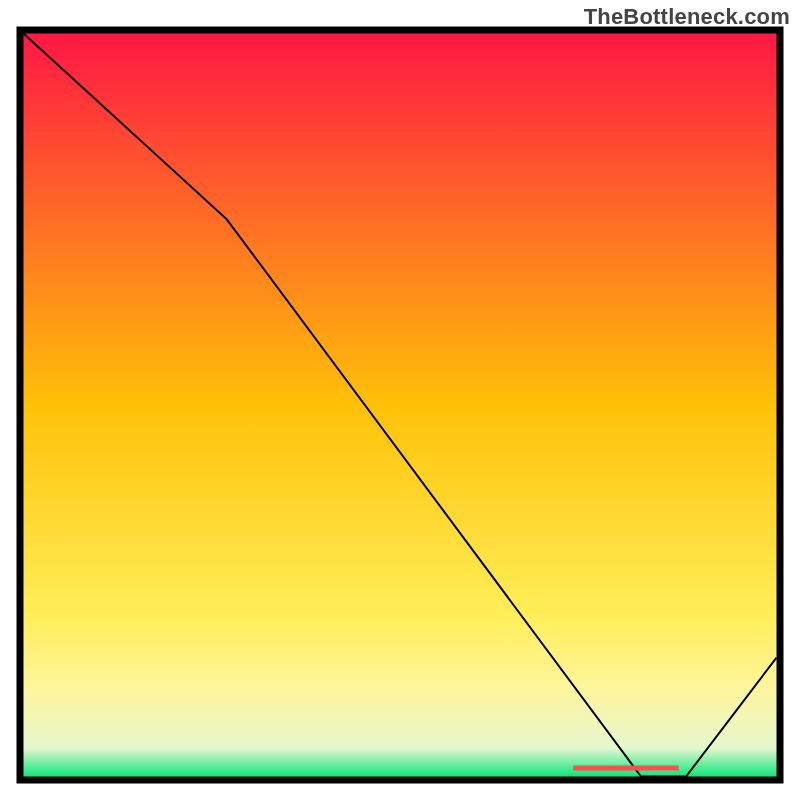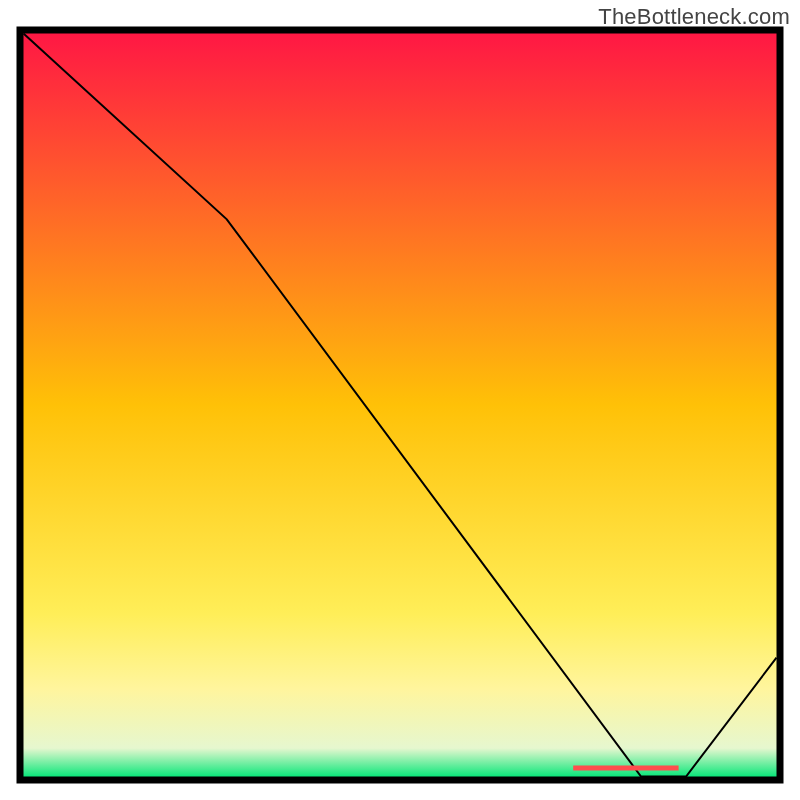--- a/index.html
+++ b/index.html
@@ -13,21 +13,21 @@
   .canvas {
     position: relative;
     width: 800px;
     height: 800px;
   }
   .attribution {
     position: absolute;
     top: 4px;
     right: 10px;
     font-size: 22px;
-    font-weight: 400;
+    font-weight: 700;
     color: #444444;
     letter-spacing: 0.2px;
   }
   svg {
     position: absolute;
     top: 0;
     left: 0;
   }
 </style>
 </head>

